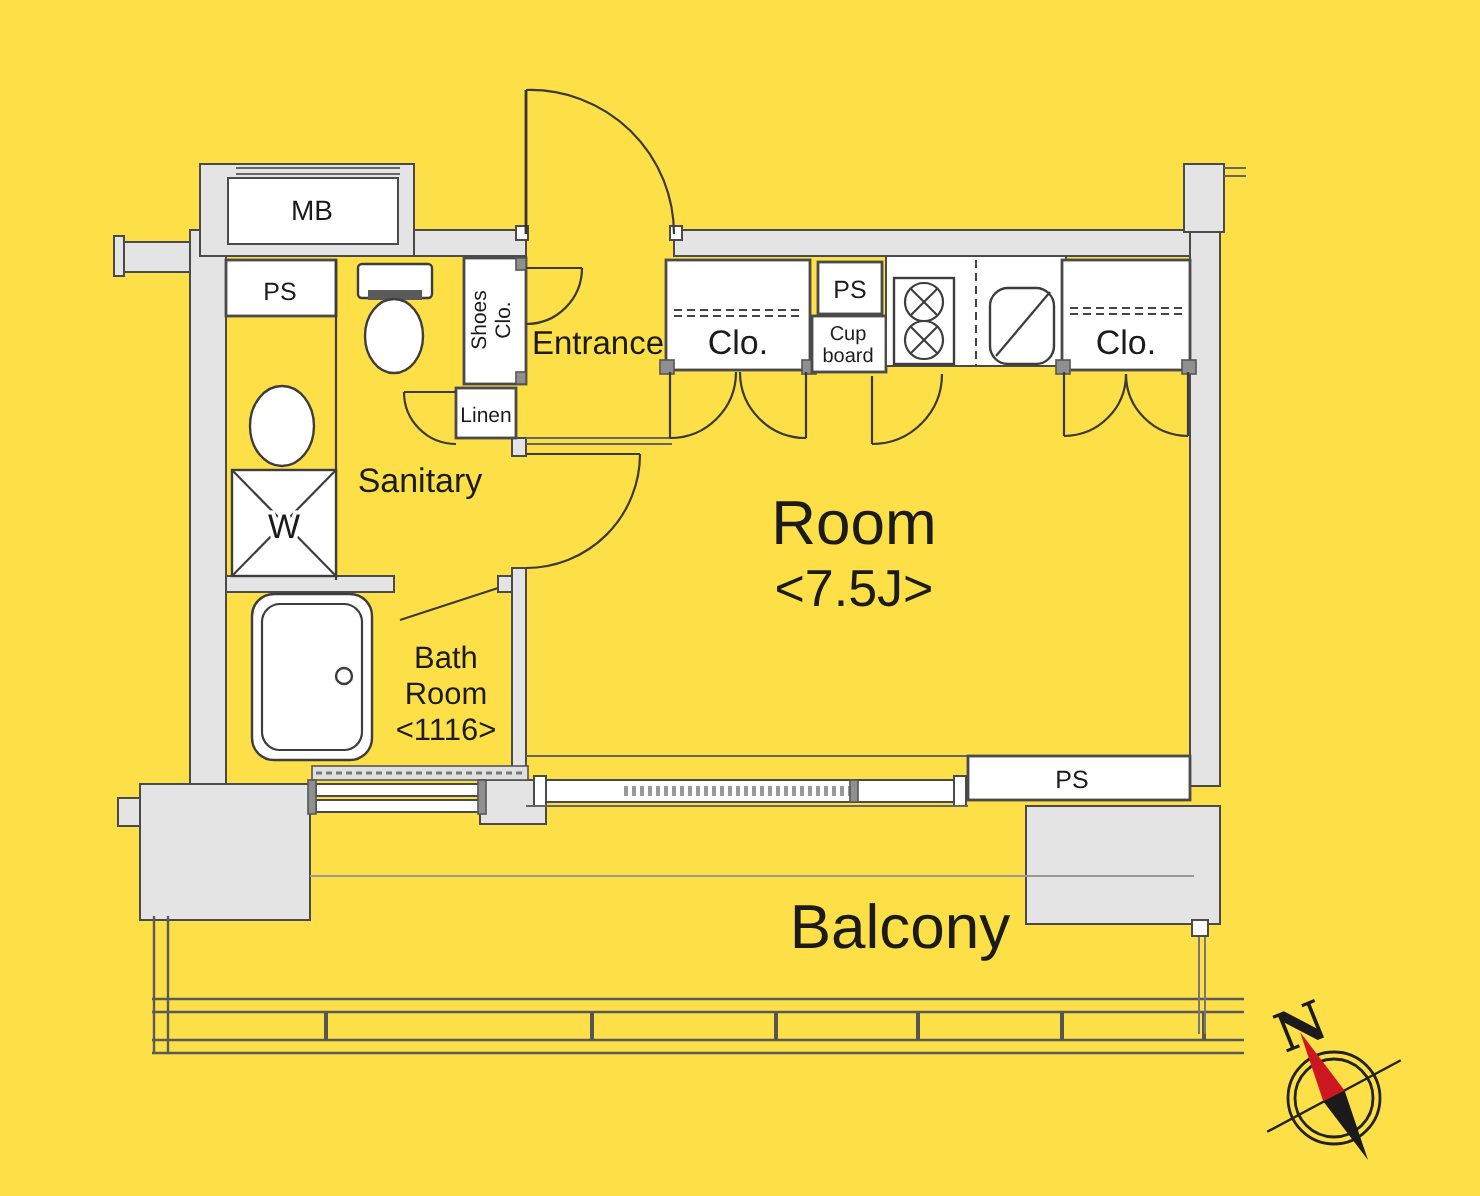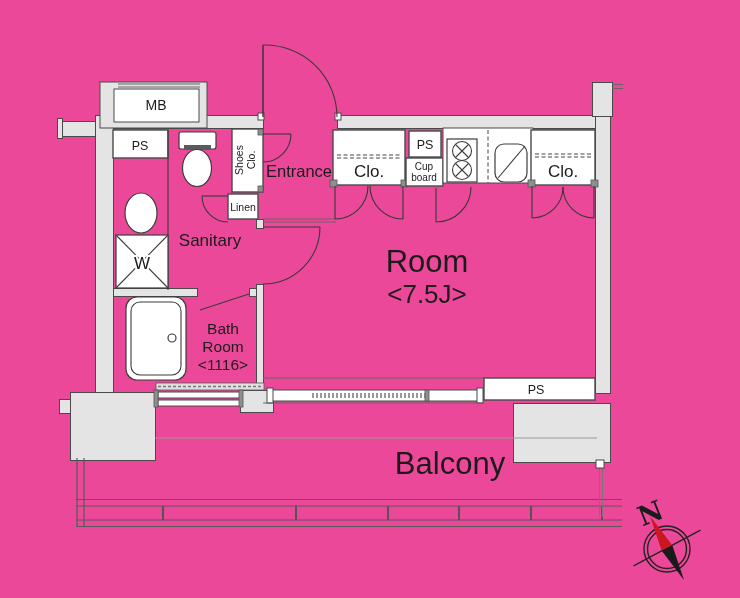--- a/index.html
+++ b/index.html
@@ -1,16 +1,16 @@
 <!DOCTYPE html>
 <html><head>
 <meta charset="utf-8">
 <style>
   html,body{margin:0;padding:0;background:#ffffff;}
-  .stage{width:740px;height:598px;position:relative;background:#ec4899;}
+  .stage{width:740px;height:598px;position:relative;background:#fde047;}
   svg{display:block;}
   .wall{fill:#e4e4e4;stroke:#4a4a4a;stroke-width:1;}
   .wall-dark{fill:#8f8f8f;stroke:#555;stroke-width:0.8;}
   .box{fill:#ffffff;stroke:#4a4a4a;stroke-width:1.4;}
   .boxthin{fill:#ffffff;stroke:#4a4a4a;stroke-width:1;}
   .fix{fill:#ffffff;stroke:#3d3d3d;stroke-width:1.2;}
   .fixline{stroke:#3d3d3d;stroke-width:1.1;fill:none;}
   .door{stroke:#3a3a3a;stroke-width:1.1;fill:none;}
   .dash{stroke:#444;stroke-width:1;fill:none;stroke-dasharray:4 2.5;}
   .thin{stroke:#666;stroke-width:1;fill:none;}

